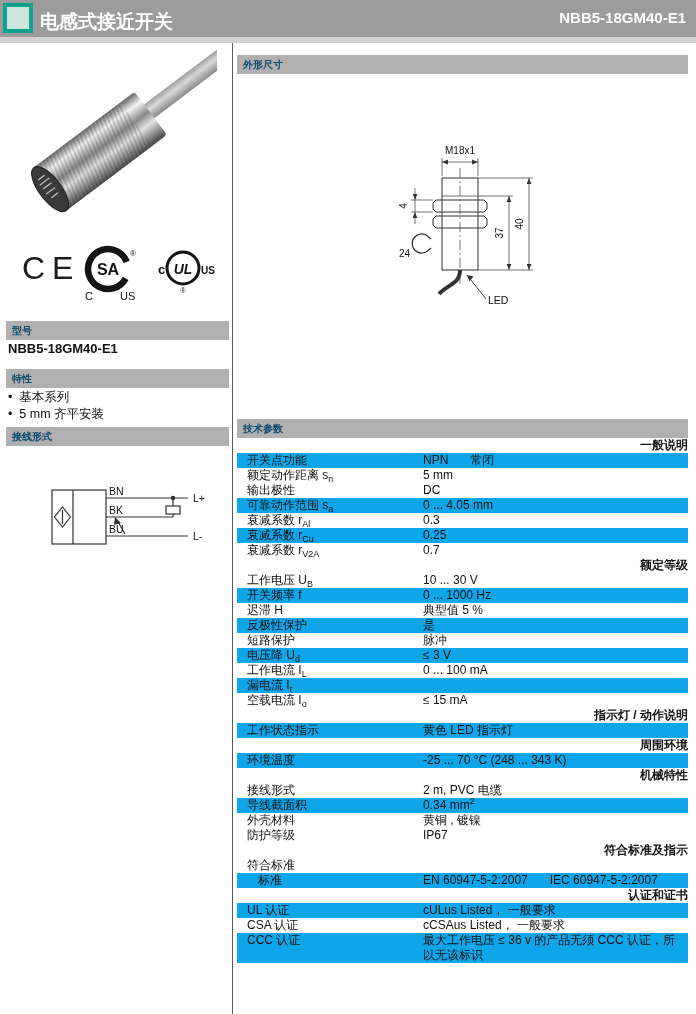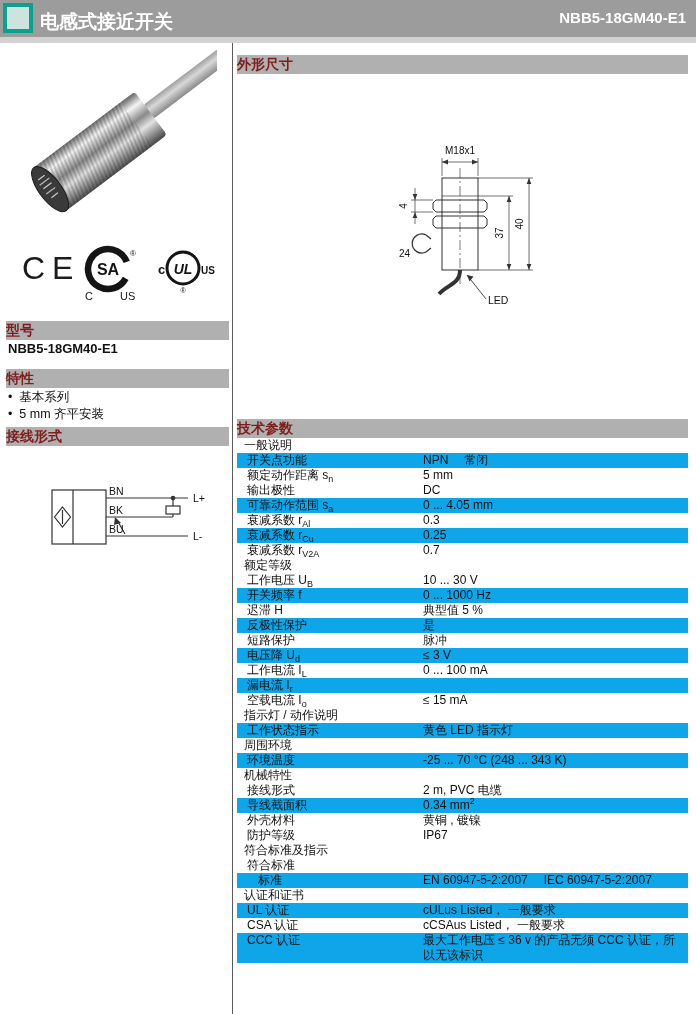--- a/index.html
+++ b/index.html
@@ -7,36 +7,36 @@
        font-family:"Liberation Sans","DejaVu Sans",sans-serif;color:#111;overflow:hidden;}
   .abs{position:absolute;}
   
   .header{top:0;left:0;width:696px;height:37px;background:#9c9c9c;}
   .hstrip{top:37px;left:0;width:696px;height:6px;background:#d2d2d2;}
   .logo{top:3px;left:3px;width:22px;height:22px;background:#cde3dd;border:4px solid #0ba18e;}
   .htitle{left:40px;top:9px;font-size:19px;font-weight:bold;color:#fff;}
   .hmodel{right:10px;top:9px;font-size:15px;font-weight:bold;color:#fff;}
   .vdiv{left:232px;top:43px;width:1px;height:971px;background:#5a5a5a;}
   
-  .bar{background:#b0b0b0;height:19px;line-height:19px;font-weight:bold;font-size:14px;
-       box-sizing:border-box;color:#7f1d1d;}
+  .bar{background:#b0b0b0;height:19px;line-height:19px;font-weight:bold;font-size:10px;
+       padding-left:6px;box-sizing:border-box;color:#0c4a6e;}
   .bar.l{left:6px;width:223px;}
   .bar.r{left:237px;width:451px;}
   .modeltxt{left:8px;top:341px;font-size:13px;font-weight:bold;}
   .features{left:8px;top:389px;font-size:12.5px;}
   .features div{line-height:17px;}
   .features div::before{content:"•\00a0\00a0";}
   
   .tech{left:237px;top:438px;width:451px;}
-  .tgroup{font-weight:normal;font-size:12px;line-height:15px;height:15px;padding-left:7px;}
+  .tgroup{font-weight:bold;font-size:12px;line-height:15px;height:15px;padding-left:7px;text-align:right;}
   .trow{display:flex;font-size:12px;line-height:15px;min-height:15px;align-items:baseline;}
   .trow .lbl{flex:0 0 176px;padding-left:10px;box-sizing:content-box;}
   .trow.ind2 .lbl{flex-basis:165px;padding-left:21px;}
   .trow .val{flex:1;padding-right:4px;}
-  .val2{margin-left:16px;}
+  .val2{margin-left:22px;}
   .shade{background:#0ea5e9;}
   sub,sup{font-size:9px;line-height:0;}
   .ce{left:22px;top:250px;font-size:32px;letter-spacing:7px;color:#1c1c1c;}
   svg text{font-family:"Liberation Sans","DejaVu Sans",sans-serif;}
 </style>
 </head>
 <body>
 
 <div class="abs header"></div>
 <div class="abs hstrip"></div>

